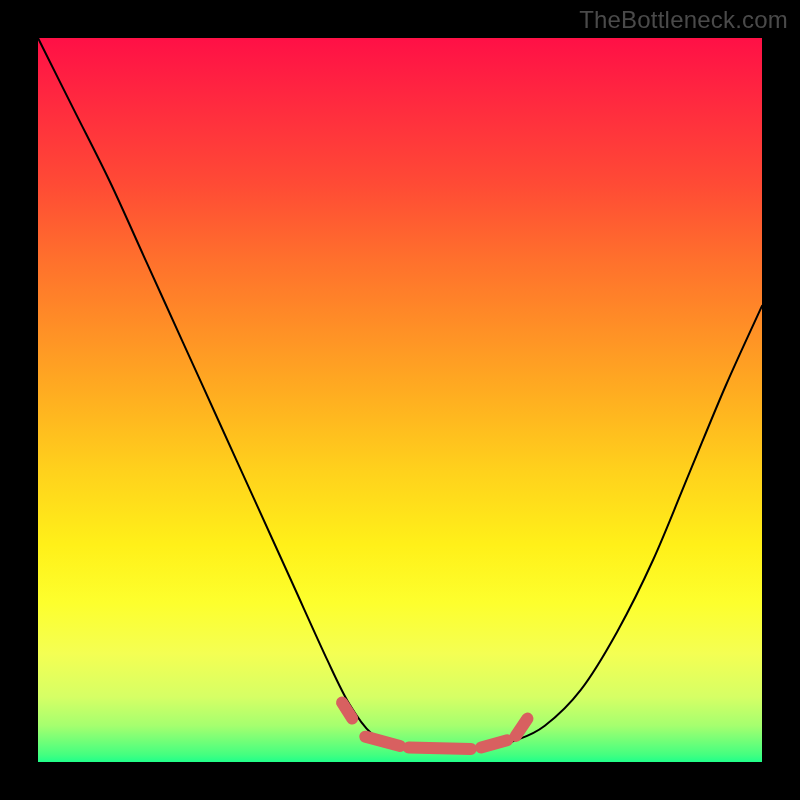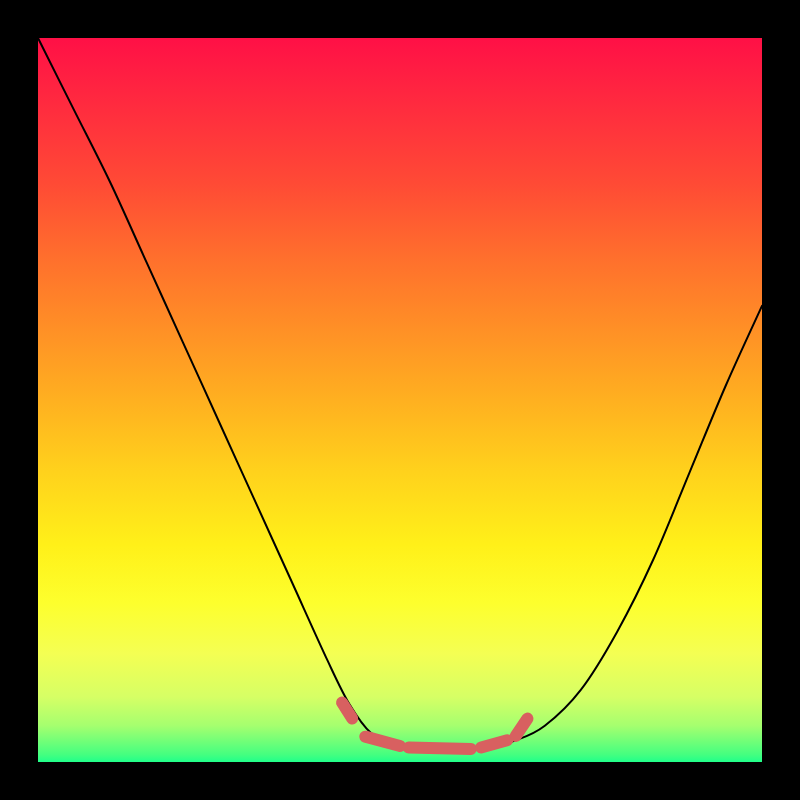--- a/index.html
+++ b/index.html
@@ -66,20 +66,21 @@
     fill: none;
     stroke: #d86060;
     stroke-width: 12;
     stroke-linecap: round;
   }
 </style>
 </head>
 <body>
 
 <div class="stage">
+  <div class="watermark">TheBottleneck.com</div>
 
   <div class="plot">
     <div class="gradient"></div>
     <svg class="curve" viewBox="0 0 724 724" preserveAspectRatio="none">
       <path id="bn-curve" class="line-path" d="M 0.00 0.00 C 6.03 12.07, 24.13 48.27, 36.20 72.40 C 48.27 96.53, 60.33 119.46, 72.40 144.80 C 84.47 170.14, 96.53 197.89, 108.60 224.44 C 120.67 250.99, 132.73 277.53, 144.80 304.08 C 156.87 330.63, 168.93 357.17, 181.00 383.72 C 193.07 410.27, 205.13 436.81, 217.20 463.36 C 229.27 489.91, 241.33 516.45, 253.40 543.00 C 265.47 569.55, 279.95 602.13, 289.60 622.64 C 299.25 643.15, 304.08 654.01, 311.32 666.08 C 318.56 678.15, 324.59 687.80, 333.04 695.04 C 341.49 702.28, 352.35 706.50, 362.00 709.52 C 371.65 712.54, 381.31 712.54, 390.96 713.14 C 400.61 713.74, 410.27 713.74, 419.92 713.14 C 429.57 712.54, 439.23 711.33, 448.88 709.52 C 458.53 707.71, 468.19 705.90, 477.84 702.28 C 487.49 698.66, 495.94 696.25, 506.80 687.80 C 517.66 679.35, 530.93 667.29, 543.00 651.60 C 555.07 635.91, 567.13 615.40, 579.20 593.68 C 591.27 571.96, 603.33 547.83, 615.40 521.28 C 627.47 494.73, 639.53 463.36, 651.60 434.40 C 663.67 405.44, 675.73 375.27, 687.80 347.52 C 699.87 319.77, 717.97 281.15, 724.00 267.88"></path>
       <g id="bn-dashes">
           <line x1="304.08" y1="664.63" x2="314.22" y2="680.56" class="dashes"></line>
           <line x1="327.25" y1="698.66" x2="362.00" y2="708.07" class="dashes"></line>
           <line x1="370.69" y1="709.52" x2="432.95" y2="710.97" class="dashes"></line>
           <line x1="443.09" y1="709.52" x2="469.15" y2="702.28" class="dashes"></line>

